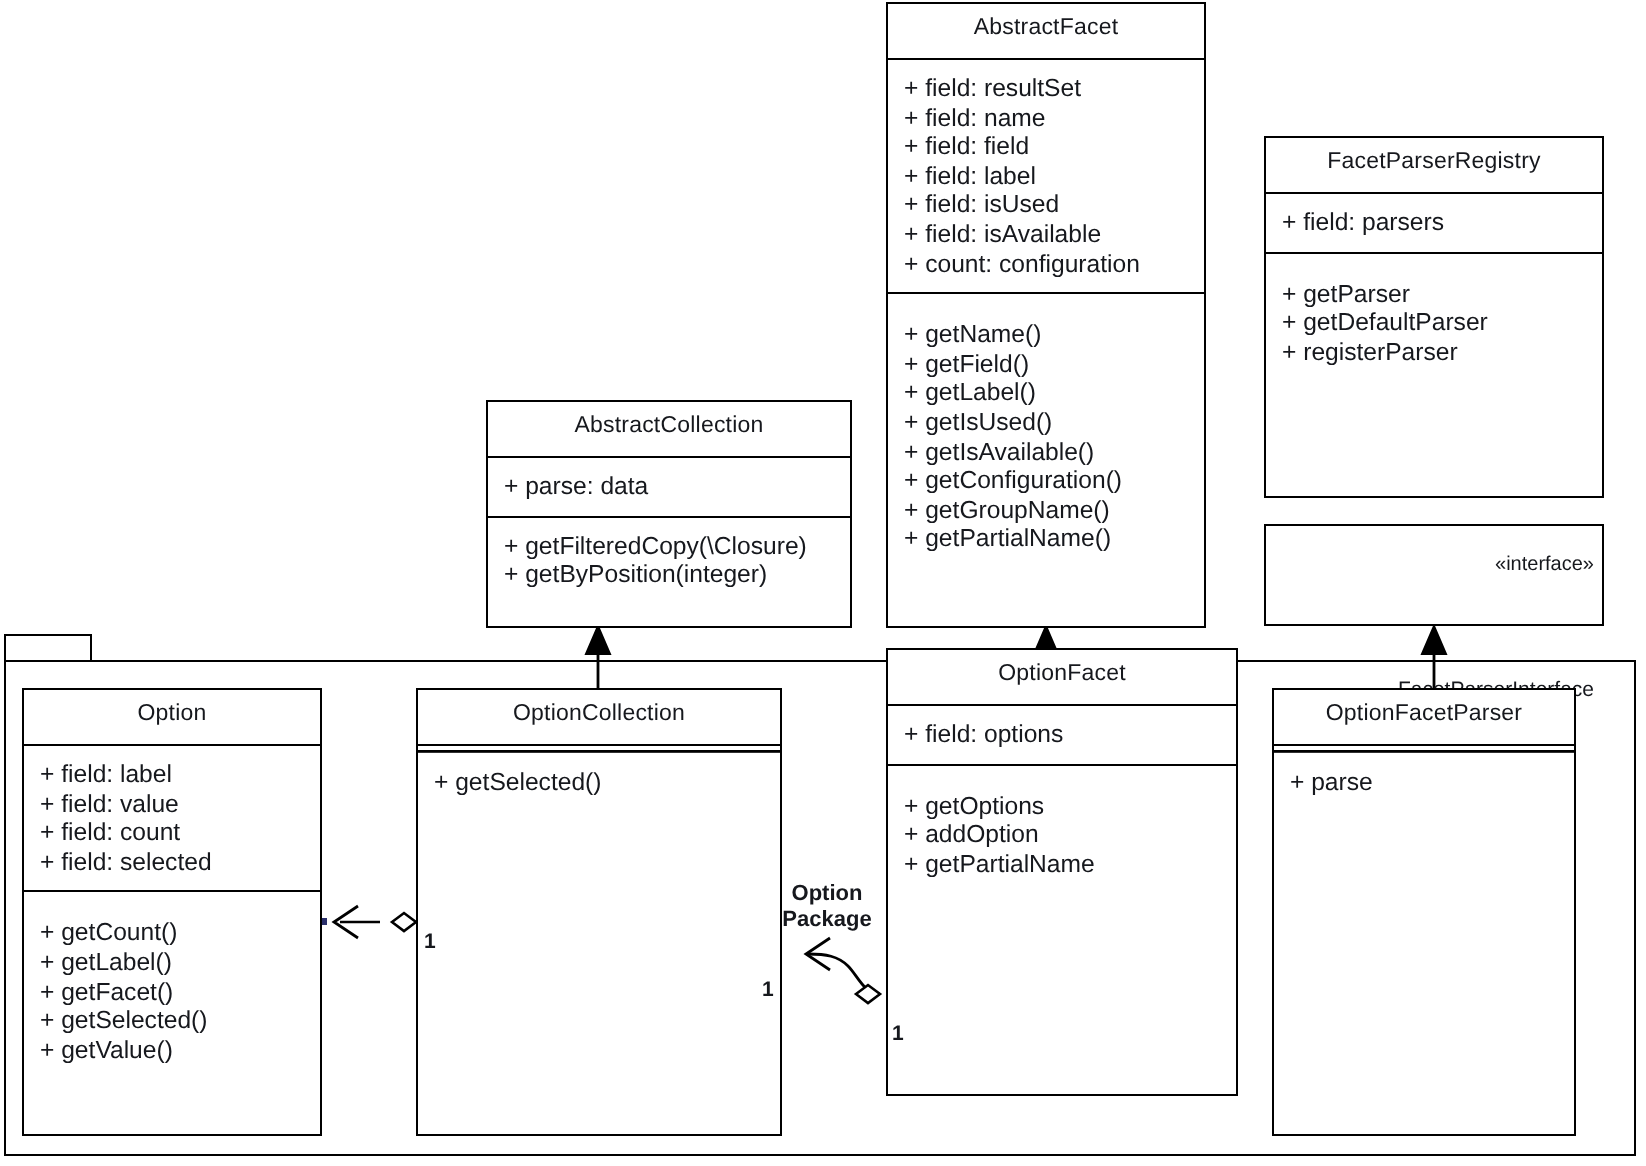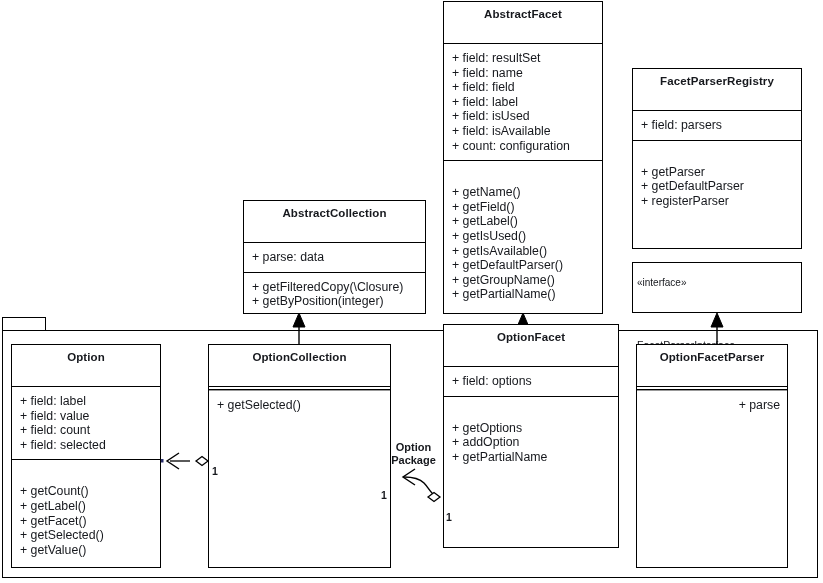--- a/index.html
+++ b/index.html
@@ -23,33 +23,33 @@
     box-sizing: border-box;
     border: 1.4px solid #000000;
     background: #ffffff;
     display: flex;
     flex-direction: column;
     z-index: 5;
   }
   .uml-title {
     text-align: center;
     font-size: 11.5px;
-    font-weight: bold;
-    padding: 6px 4px 22px 4px;
+    font-weight: normal;
+    padding: 6px 4px 8px 4px;
     letter-spacing: 0.1px;
     line-height: 13px;
     border-bottom: 1.4px solid #000000;
     flex: 0 0 auto;
   }
   .uml-title.double {
     border-bottom: 1.4px solid #000000;
     box-shadow: 0 2px 0 0 #ffffff, 0 3.4px 0 0 #000000;
   }
   .uml-stereo {
-    text-align: left;
+    text-align: right;
     font-size: 10px;
     padding: 12px 4px 4px 4px;
     line-height: 14px;
     font-weight: normal;
     border-bottom: none;
     margin-top: 44px;
   }
   .uml-compart {
     padding: 7px 7px 7px 8px;
     font-size: 12.3px;
@@ -59,21 +59,21 @@
   .uml-compart.grow {
     flex: 1 1 auto;
   }
   .uml-compart.sep {
     border-top: 1.4px solid #000000;
   }
   .uml-compart .row {
     white-space: nowrap;
   }
   .uml-compart.pad-top {
-    padding-top: 24px;
+    padding-top: 13px;
   }
 
   
   #package-frame {
     position: absolute;
     box-sizing: border-box;
     border: 1.4px solid #000000;
     background: #ffffff;
     z-index: 1;
   }
@@ -170,21 +170,21 @@
       <div class="row">+ field: isUsed</div>
       <div class="row">+ field: isAvailable</div>
       <div class="row">+ count: configuration</div>
     </div>
     <div class="uml-compart sep grow pad-top">
       <div class="row">+ getName()</div>
       <div class="row">+ getField()</div>
       <div class="row">+ getLabel()</div>
       <div class="row">+ getIsUsed()</div>
       <div class="row">+ getIsAvailable()</div>
-      <div class="row">+ getDefaultParser()</div>
+      <div class="row">+ getConfiguration()</div>
       <div class="row">+ getGroupName()</div>
       <div class="row">+ getPartialName()</div>
     </div>
   </div>
 
   <div class="uml-class" style="left:632px; top:51px; width:170px; height:181px;margin-top:17px;">
     <div class="uml-title">FacetParserRegistry</div>
     <div class="uml-compart">
       <div class="row">+ field: parsers</div>
     </div>
@@ -242,21 +242,21 @@
     </div>
     <div class="uml-compart sep grow pad-top">
       <div class="row">+ getOptions</div>
       <div class="row">+ addOption</div>
       <div class="row">+ getPartialName</div>
     </div>
   </div>
 
   <div class="uml-class" style="left:636px; top:344px; width:152px; height:224px;">
     <div class="uml-title double">OptionFacetParser</div>
-    <div class="uml-compart grow" style="padding-top:11px;text-align:right;">
+    <div class="uml-compart grow" style="padding-top:11px;">
       <div class="row">+ parse</div>
     </div>
   </div>
 
   <div class="edge-label" style="left:386px; top:441px; width:55px;">
     <div>Option</div>
     <div>Package</div>
   </div>
 
   <div class="mult-label" style="left:212px; top:466px;">1</div>

